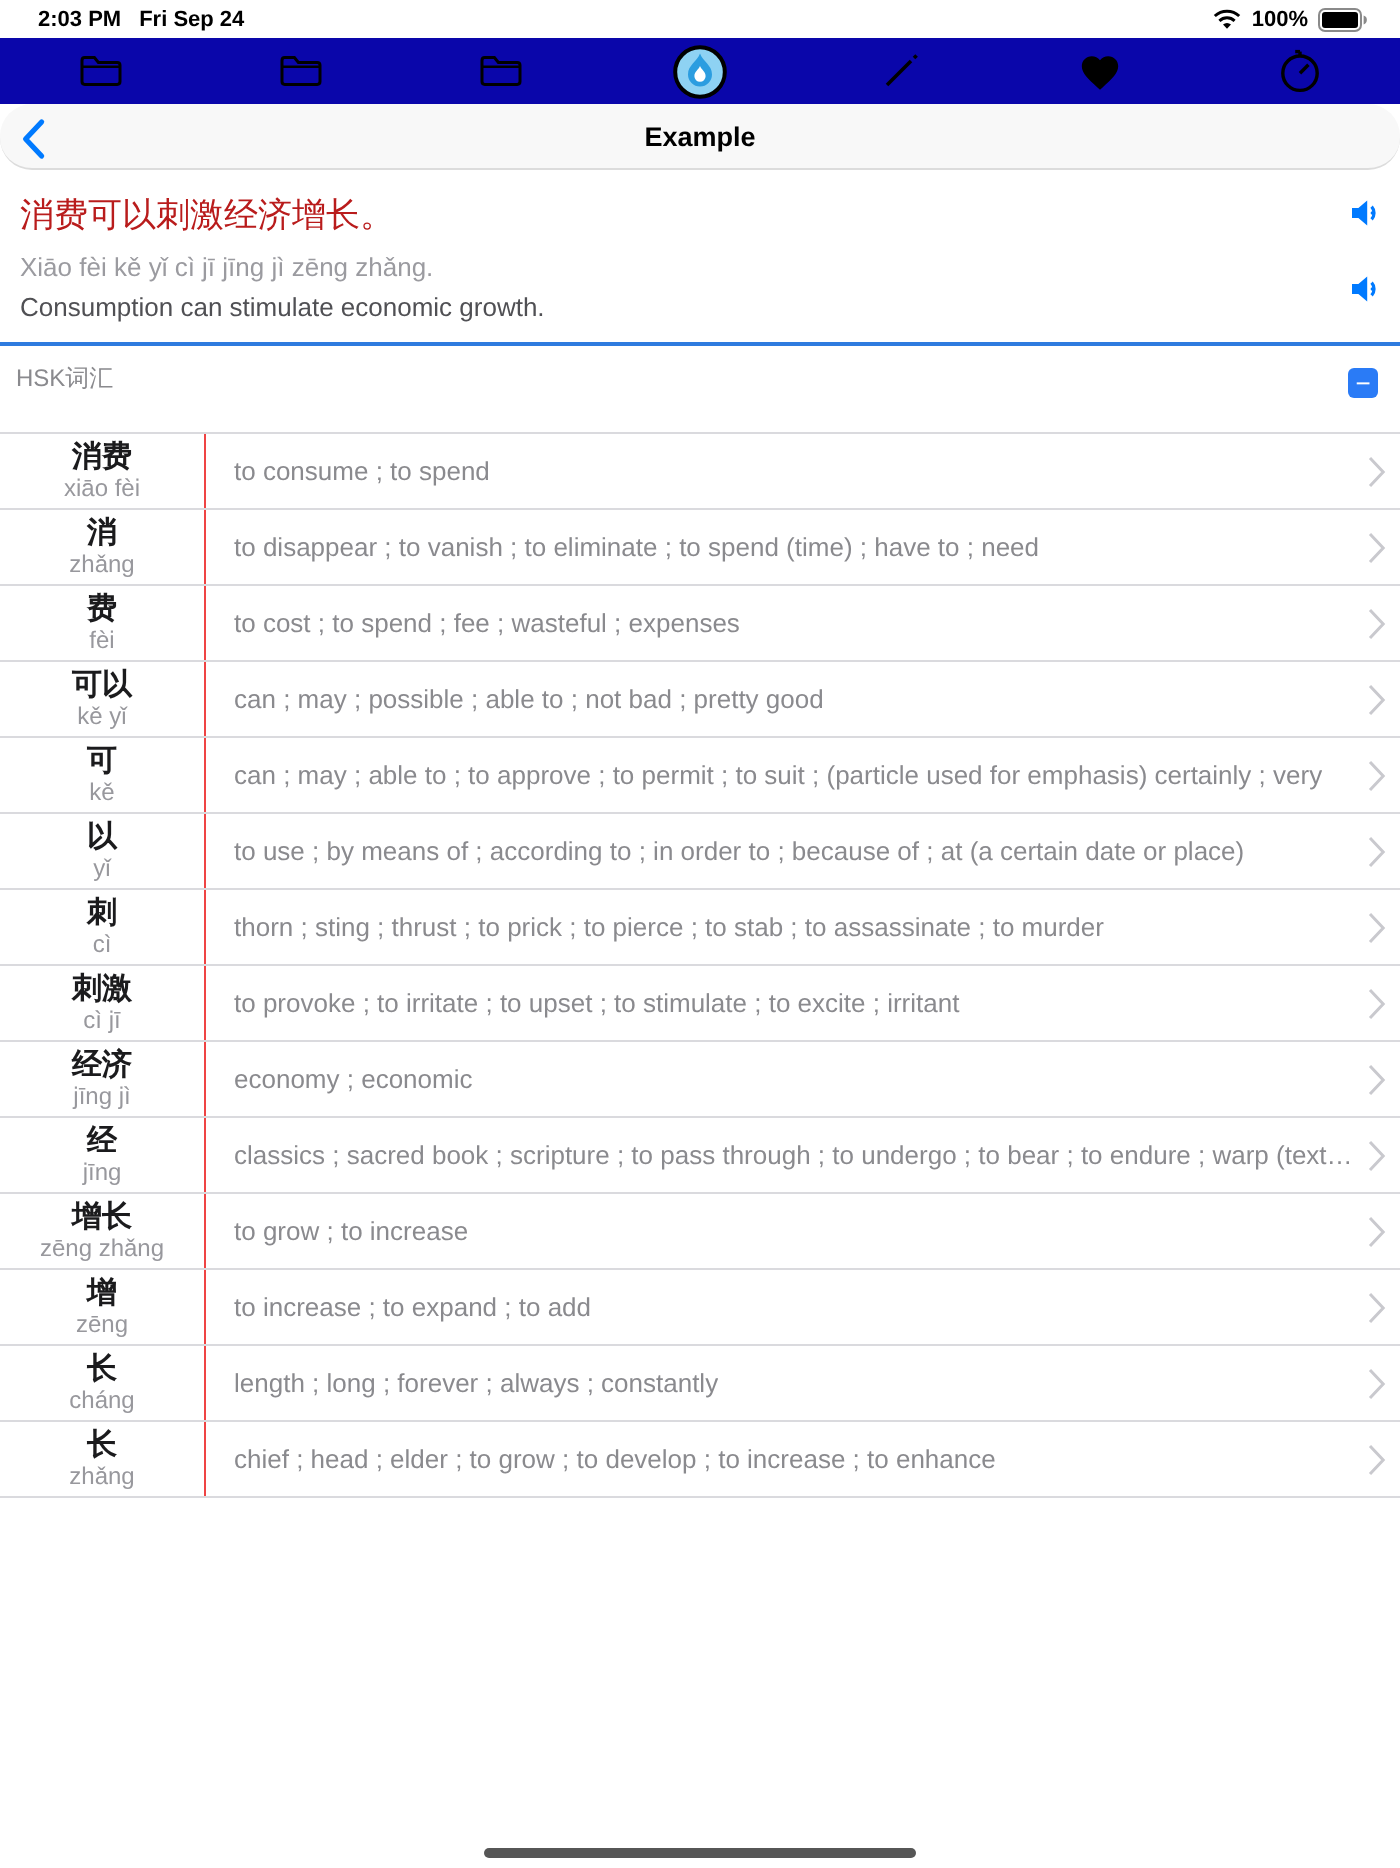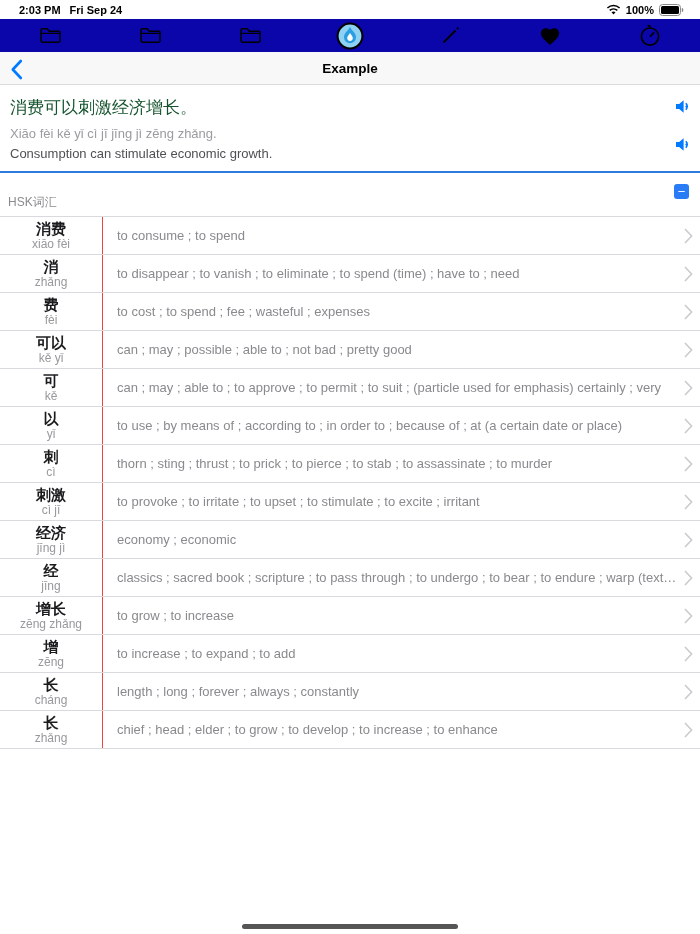--- a/index.html
+++ b/index.html
@@ -26,36 +26,36 @@
     background:#0a06aa;
     display:flex;
   }
   .nav-cell { flex:1; display:flex; align-items:center; justify-content:center; cursor:pointer; }
   
   .header {
     height:33px;
     background:#f8f8f8;
     border-bottom:1px solid #dcdcdc;
     position:relative;
-    display:flex; align-items:center; justify-content:center;
+    display:flex; align-items:center; justify-content:center;border-radius:16px;
   }
   .header-title { font-size:13.5px; font-weight:bold; color:#000; }
   .back-btn {
     position:absolute; left:10px; top:6px;
     width:20px; height:22px;
     display:flex; align-items:center; cursor:pointer;
   }
   
   .sentence-block {
     position:relative;
     background:#fff;
     height:86px;
     padding:11px 40px 0 10px;
   }
-  .sentence-cn { font-size:17px; color:#14532d; margin-bottom:7px; }
+  .sentence-cn { font-size:17px; color:#b91c1c; margin-bottom:7px; }
   .sentence-py { font-size:13px; color:#9b9ba0; margin-bottom:5px; }
   .sentence-en { font-size:13px; color:#505054; }
   .speaker-btn {
     position:absolute; right:9px;
     width:16px; height:15px; cursor:pointer;
     display:flex; align-items:center; justify-content:center;
   }
   .speaker-1 { top:14px; }
   .speaker-2 { top:52px; }
   .blue-divider { height:2px; background:#2e7bdf; }
@@ -63,21 +63,21 @@
   .vocab-header { position:relative; height:43px; background:#fff; }
   .collapse-btn {
     position:absolute; right:11px; top:11px;
     width:15px; height:15px;
     background:#2a7bf6; border-radius:3px;
     color:#fff; font-size:13px; line-height:13px;
     display:flex; align-items:center; justify-content:center;
     cursor:pointer;
   }
   .vocab-label {
-    position:absolute; left:8px; bottom:5px;
+    position:absolute; left:8px; bottom:18px;
     font-size:12px; color:#8a8a8e;
   }
   
   .vocab-table { border-top:1px solid #dadade; background:#fff; }
   .vocab-row {
     display:flex; height:38px;
     border-bottom:1px solid #dadade;
     cursor:pointer;
   }
   .word-cell {

